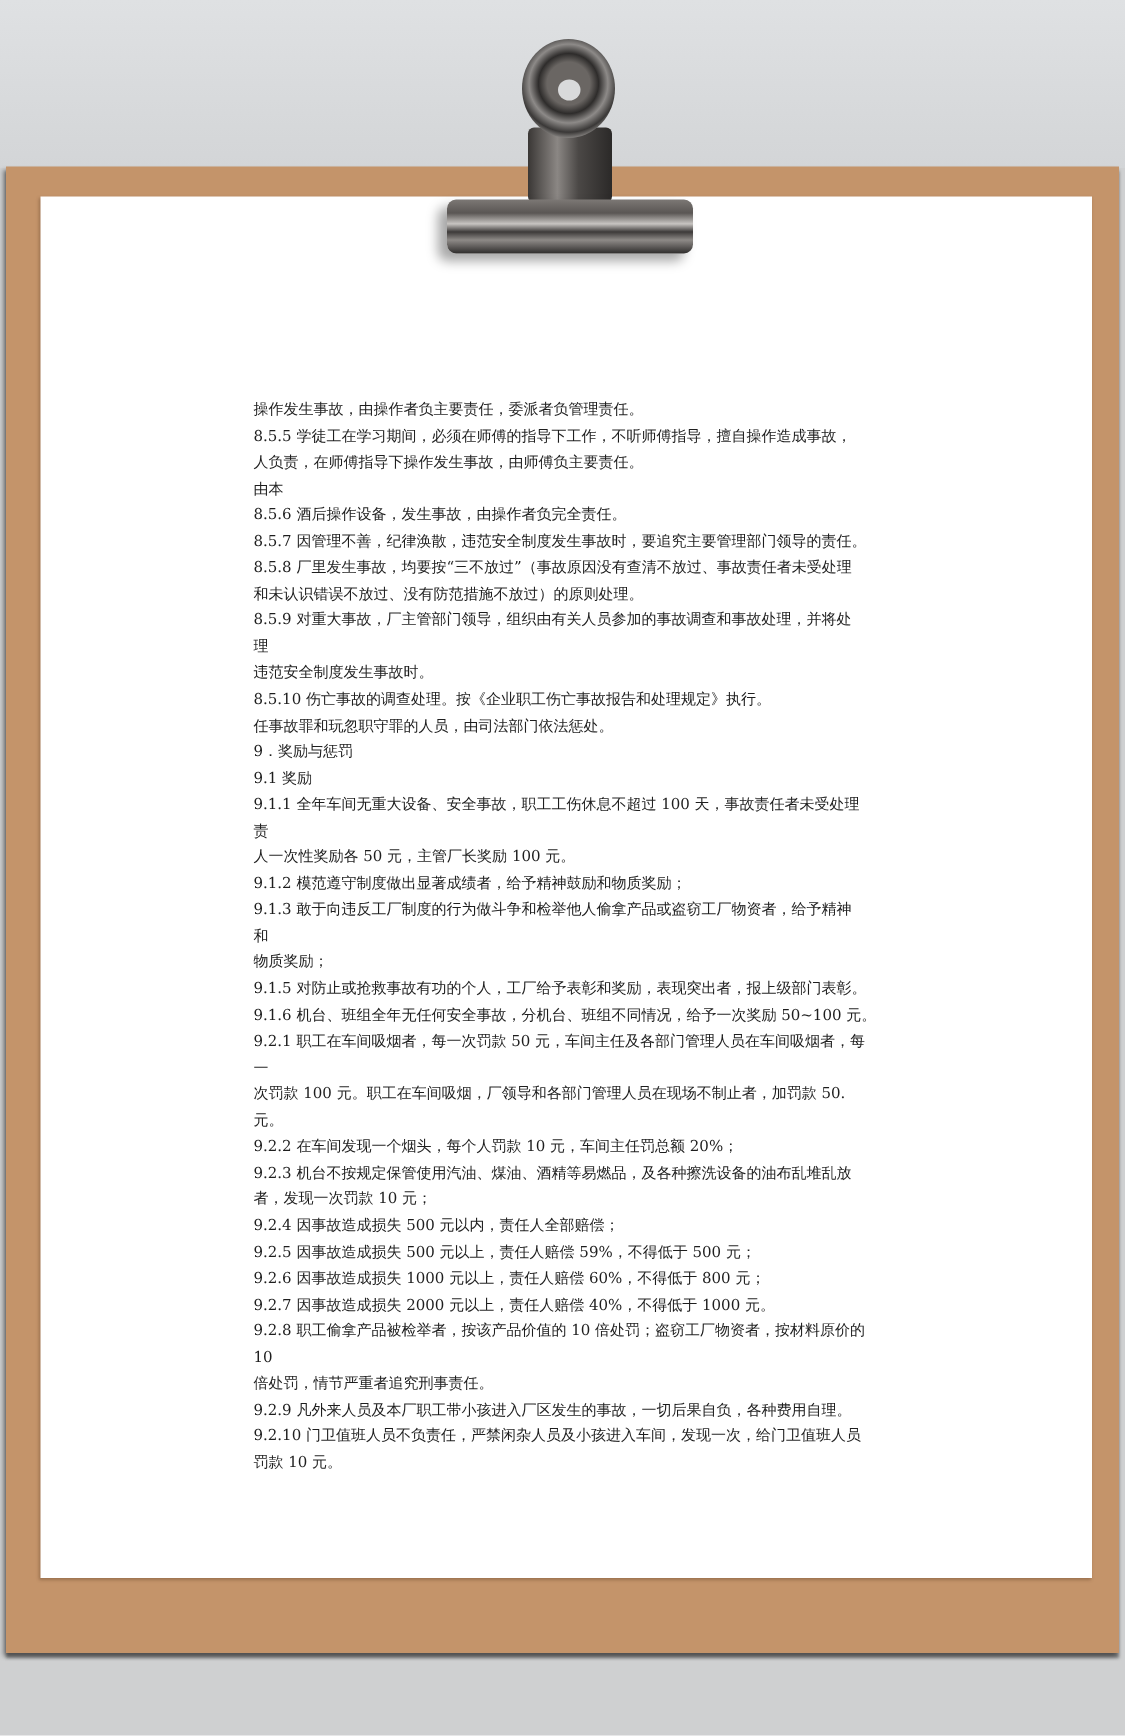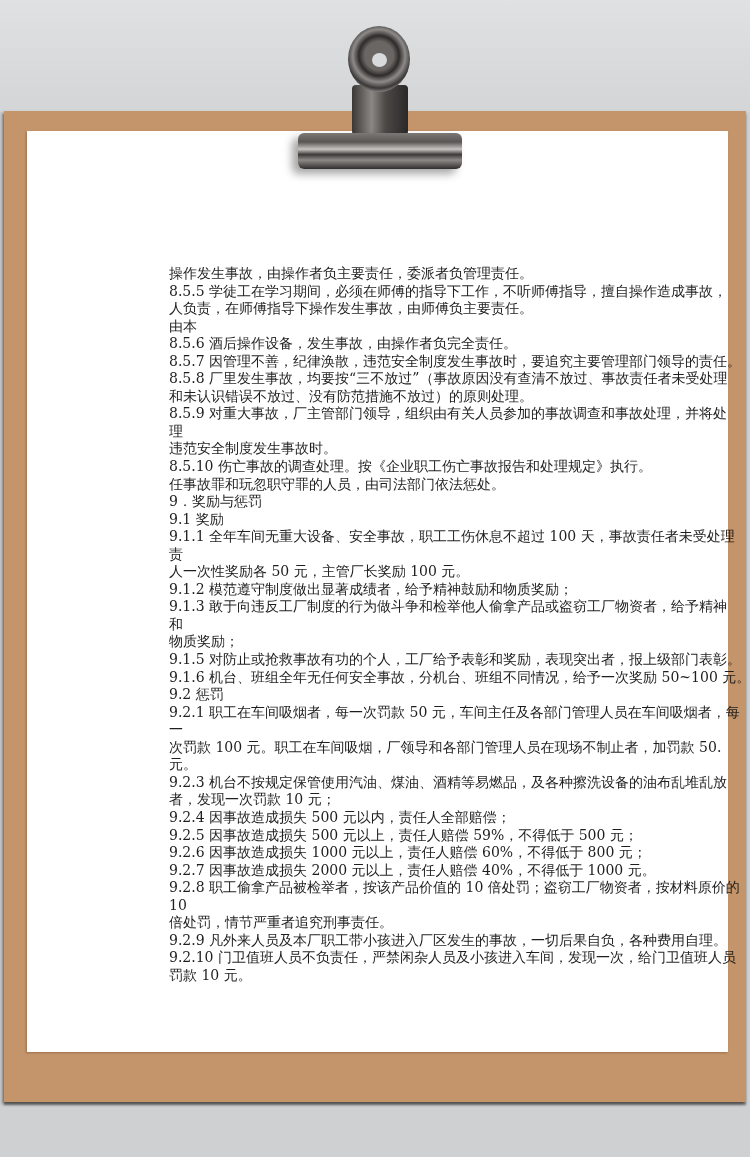--- a/index.html
+++ b/index.html
@@ -15,21 +15,21 @@
     background:#c4946a;
     box-shadow: -2px 2px 3px rgba(0,0,0,0.35), 0 3px 2px rgba(60,60,60,0.6);
   }
   .paper {
     position:absolute; left:27px; top:131px; width:701px; height:921px;
     background:#ffffff;
     box-shadow: -1px 1px 2px rgba(80,50,30,0.35);
   }
   .text {
     position:absolute; left:169px; top:265px; width:430px;
-    font-size:14px; line-height:17.55px; color:#1e1e1e;
+    font-size:10px; line-height:17.55px; color:#1e1e1e;
     white-space:nowrap;
   }
   .line { display:block; height:17.55px; }
   
   .clip-ring {
     position:absolute; left:348px; top:26px; width:62px; height:66px;
     border-radius:50%;
     background:radial-gradient(circle at 50% 45%, #6a6663 0 30%, #2e2c2b 42%, #8d8a88 55%, #3a3837 68%, #a6a3a0 80%, #3b3938 100%);
   }
   .clip-hole {
@@ -80,25 +80,25 @@
   <span class="line">9.1  奖励</span>
   <span class="line">9.1.1  全年车间无重大设备、安全事故，职工工伤休息不超过 100 天，事故责任者未受处理</span>
   <span class="line">责</span>
   <span class="line">人一次性奖励各 50 元，主管厂长奖励 100 元。</span>
   <span class="line">9.1.2  模范遵守制度做出显著成绩者，给予精神鼓励和物质奖励；</span>
   <span class="line">9.1.3  敢于向违反工厂制度的行为做斗争和检举他人偷拿产品或盗窃工厂物资者，给予精神</span>
   <span class="line">和</span>
   <span class="line">物质奖励；</span>
   <span class="line">9.1.5  对防止或抢救事故有功的个人，工厂给予表彰和奖励，表现突出者，报上级部门表彰。</span>
   <span class="line">9.1.6  机台、班组全年无任何安全事故，分机台、班组不同情况，给予一次奖励 50~100 元。</span>
-  <span class="line">9.2  惩罚</span>
   <span class="line">9.2.1  职工在车间吸烟者，每一次罚款 50 元，车间主任及各部门管理人员在车间吸烟者，每</span>
   <span class="line">一</span>
   <span class="line">次罚款 100 元。职工在车间吸烟，厂领导和各部门管理人员在现场不制止者，加罚款 50.</span>
   <span class="line">元。</span>
+  <span class="line">9.2.2  在车间发现一个烟头，每个人罚款 10 元，车间主任罚总额 20%；</span>
   <span class="line">9.2.3  机台不按规定保管使用汽油、煤油、酒精等易燃品，及各种擦洗设备的油布乱堆乱放</span>
   <span class="line">者，发现一次罚款 10 元；</span>
   <span class="line">9.2.4  因事故造成损失 500 元以内，责任人全部赔偿；</span>
   <span class="line">9.2.5  因事故造成损失 500 元以上，责任人赔偿 59%，不得低于 500 元；</span>
   <span class="line">9.2.6  因事故造成损失 1000 元以上，责任人赔偿 60%，不得低于 800 元；</span>
   <span class="line">9.2.7  因事故造成损失 2000 元以上，责任人赔偿 40%，不得低于 1000 元。</span>
   <span class="line">9.2.8  职工偷拿产品被检举者，按该产品价值的 10 倍处罚；盗窃工厂物资者，按材料原价的</span>
   <span class="line">10</span>
   <span class="line">倍处罚，情节严重者追究刑事责任。</span>
   <span class="line">9.2.9  凡外来人员及本厂职工带小孩进入厂区发生的事故，一切后果自负，各种费用自理。</span>

